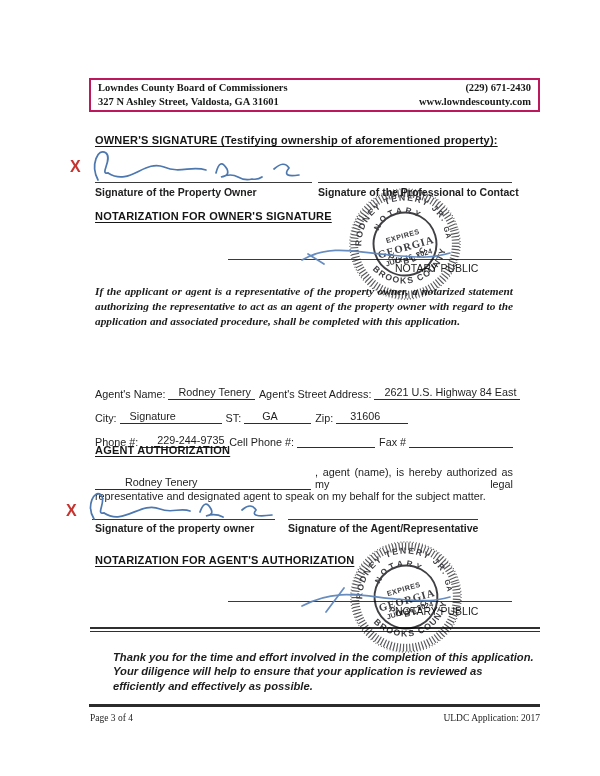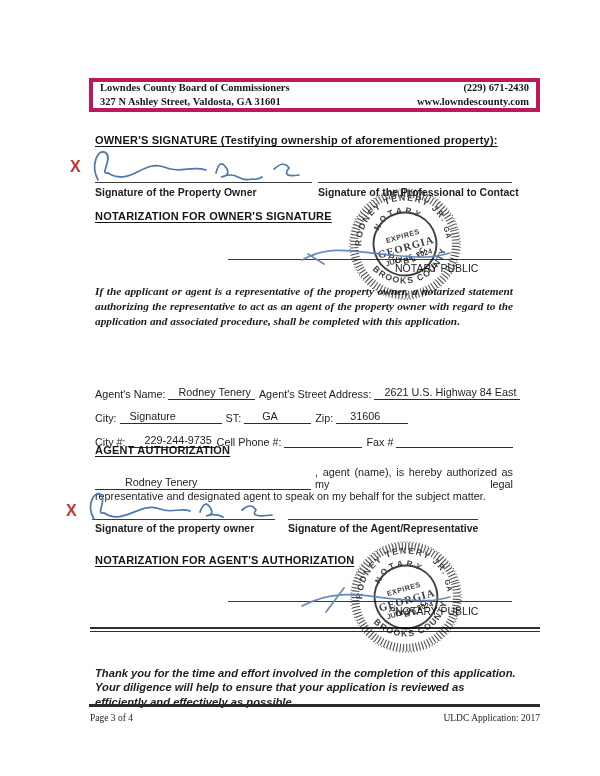--- a/index.html
+++ b/index.html
@@ -2,21 +2,21 @@
 <html><head>
 <meta charset="utf-8">
 <style>
   html,body{margin:0;padding:0;}
   body{background:#e8e8e8;}
   #page{position:relative;width:600px;height:776px;background:#ffffff;overflow:hidden;
         font-family:"Liberation Sans",sans-serif;color:#1f1f1f;}
   .abs{position:absolute;}
 
   
-  #header-box{left:89px;top:78px;width:451px;height:34px;border:4px solid #be185d;
+  #header-box{left:89px;top:78px;width:451px;height:34px;border:2px solid #be185d;
       display:flex;justify-content:space-between;align-items:center;padding:0 7px;box-sizing:border-box;
       font-family:"Liberation Serif",serif;font-weight:bold;font-size:10.5px;line-height:14px;color:#181818;}
   #header-box .right{text-align:right;}
 
   
   .sec-h{font-weight:bold;font-size:11px;letter-spacing:.2px;text-decoration:underline;
          text-underline-offset:2px;color:#161616;white-space:nowrap;}
 
   
   .xmark{color:#c63430;font-weight:bold;font-size:16px;font-family:"Liberation Sans",sans-serif;}
@@ -147,21 +147,21 @@
   <div class="abs frow" style="left:95px;top:364px;width:320px;">
     <span class="lbl">City:</span>
     <span class="uval" style="width:102px;">Signature</span>
     <span class="lbl" style="padding-left:4px;">ST:</span>
     <span class="uval" style="width:67px;padding-left:18px;">GA</span>
     <span class="lbl" style="padding-left:4px;">Zip:</span>
     <span class="uval" style="width:72px;padding-left:14px;">31606</span>
   </div>
 
   <div class="abs frow" style="left:95px;top:388px;width:418px;">
-    <span class="lbl">City #:</span>
+    <span class="lbl">Phone #:</span>
     <span class="uval" style="width:86px;padding-left:16px;">229-244-9735</span>
     <span class="lbl" style="padding-left:2px;">Cell Phone #:</span>
     <span class="uval" style="width:78px;"></span>
     <span class="lbl" style="padding-left:4px;">Fax #</span>
     <span class="uval" style="flex:1;"></span>
   </div>
 
 
   <div class="abs sec-h" style="left:95px;top:444px;">AGENT AUTHORIZATION</div>
 
@@ -228,19 +228,19 @@
 
   <svg class="abs flourish" style="left:300px;top:572px;" width="180" height="50" viewBox="0 0 180 50">
     <g fill="none" stroke="#5e86bd" stroke-width="1.7" stroke-linecap="round" opacity=".95">
       <path d="M 2,34 C 36,16 62,24 96,27 S 134,29 150,25"></path>
       <path d="M 26,40 l 18,-24"></path>
     </g>
   </svg>
 
   <div class="abs dbl-rule" style="left:90px;top:627px;width:450px;"></div>
 
-  <div class="abs closing" style="left:95px;top:650px;width:424px;margin-top:16px;">Thank you for the time and effort involved in the completion of this application.  Your diligence will help to ensure that your application is reviewed as efficiently and effectively as possible.</div>
+  <div class="abs closing" style="left:113px;top:650px;width:424px;">Thank you for the time and effort involved in the completion of this application.  Your diligence will help to ensure that your application is reviewed as efficiently and effectively as possible.</div>
 
   <div class="abs thick-rule" style="left:89px;top:704px;width:451px;"></div>
   <div class="abs footer-txt" style="left:90px;top:713px;">Page 3 of 4</div>
   <div class="abs footer-txt" style="right:60px;top:713px;">ULDC Application: 2017</div>
 
 </div>
 
 </body></html>

